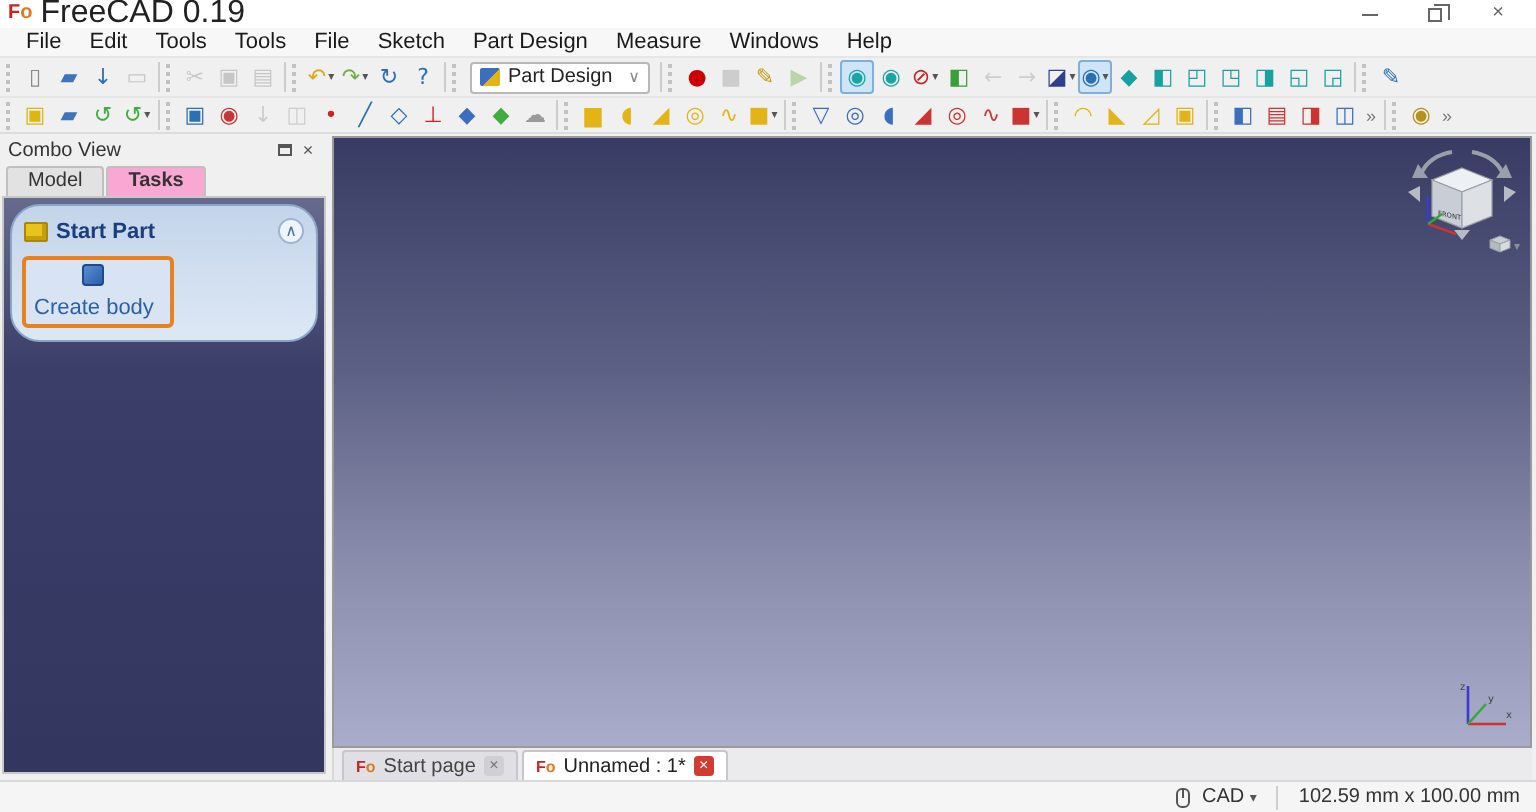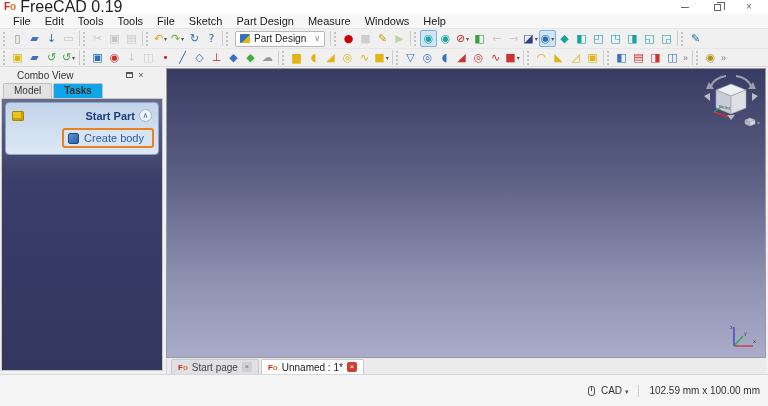--- a/index.html
+++ b/index.html
@@ -37,54 +37,54 @@
   .wb-combo { height:16px; min-width:90px; background:#ffffff; border:1px solid #b8b8b8; border-radius:2px; display:inline-flex; align-items:center; padding:0 4px; margin:0 3px; gap:4px; flex:0 0 auto; }
   .wb-ico { width:10px; height:9px; background:linear-gradient(135deg,#3a6ebf 55%,#e2b416 55%); border-radius:1px; flex:0 0 auto; }
   .wb-val { font-size:10px; color:#222; flex:1; }
   .wb-arrow { font-family:"DejaVu Sans",sans-serif; font-size:8px; color:#888; }
 
   
   .main { flex:1 1 auto; display:flex; min-height:0; }
 
   
   .dock { width:165px; flex:0 0 auto; display:flex; flex-direction:column; padding:1px 2px 3px 1px; background:#f0f0f0; }
-  .dock-titlebar { height:14px; display:flex; align-items:center; padding:0 16px;justify-content:flex-end; }
+  .dock-titlebar { height:14px; display:flex; align-items:center; padding:0 3px;justify-content:flex-end; }
   .dock-title { font-size:10px; color:#333; flex:1; }
   .dock-btn { width:12px; height:11px; display:inline-flex; align-items:center; justify-content:center; color:#555; font-size:9px; }
   .dock-float-box { display:inline-block; width:7px; height:6px; border:1px solid #555; border-top-width:2px; }
   .dock-tabs { height:16px; display:flex; align-items:flex-end; padding-left:2px; gap:1px; }
   .dock-tab { font-size:10px; padding:1px 10px 2px; border:1px solid #c0c0c0; border-bottom:none; border-radius:2px 2px 0 0; background:#e2e2e2; color:#333; }
-  .dock-tab.active { background:#0ea5e9; font-weight:bold; }
+  .dock-tab.active { background:#f9a8d4; font-weight:bold; }
   .dock-content { flex:1; border:1px solid #c8c8c8; background:linear-gradient(180deg,#666b8e 0%,#3a3e68 30%,#333760 100%); padding:3px; min-height:0; }
-  .task-widget { background:linear-gradient(180deg,#c3d4ea 0%,#dde8f5 100%); border:1px solid #8aa5c8; border-radius:4px; padding:4px 4px 6px;text-align:right; }
+  .task-widget { background:linear-gradient(180deg,#c3d4ea 0%,#dde8f5 100%); border:1px solid #8aa5c8; border-radius:15px; padding:4px 4px 6px; }
   .tw-header { display:flex; align-items:center; gap:4px; padding:2px 2px 6px; }
   .part-icon { width:12px; height:10px; background:#e8c21d; border:1px solid #a8880a; border-radius:1px; box-shadow:inset -2px -2px 0 #c79e08; }
   .tw-title { font-size:11px; font-weight:bold; color:#1b3f7e; flex:1; }
   .tw-collapse { width:13px; height:13px; border-radius:50%; background:#eef4fb; border:1px solid #9db4d2; color:#4a6fa5; font-size:8px; display:inline-flex; align-items:center; justify-content:center; line-height:1; }
-  .tw-action { display:inline-flex; align-items:center; gap:5px; border:2px solid #e8821e; border-radius:3px; background:#d8e4f4; padding:2px 8px 2px 4px; margin-left:1px; }
+  .tw-action { display:inline-flex; align-items:center; gap:5px; border:2px solid #e8821e; border-radius:3px; background:#d8e4f4; padding:2px 8px 2px 4px; margin-left:1px;flex-direction:column; }
   .body-icon { width:11px; height:11px; background:linear-gradient(135deg,#5b8fd0 0%,#2b5fa8 100%); border:1px solid #1d4a8f; border-radius:2px; }
   .tw-action-label { font-size:11px; color:#2b5fa8; }
 
   
   .right { flex:1; display:flex; flex-direction:column; min-width:0; padding:1px 2px 0 1px; }
   .viewport { flex:1; position:relative; background:linear-gradient(180deg,#383c64 0%,#5c6084 38%,#8a8dac 70%,#a9accb 100%); border:1px solid #9a9a9a; min-height:0; }
   .navcube { position:absolute; top:3px; right:5px; }
   .axis-cross { position:absolute; bottom:6px; right:8px; }
 
   
   .mditabs { height:16px; flex:0 0 auto; display:flex; align-items:flex-end; background:#ebebee; border-left:1px solid #d8d8d8; padding-left:4px; gap:2px; }
   .mtab { display:inline-flex; align-items:center; gap:4px; height:15px; padding:0 6px; font-size:10px; border:1px solid #c6c6cc; border-bottom:none; border-radius:2px 2px 0 0; background:#e0e0e4; color:#444; }
   .mtab.active { background:#ffffff; color:#222; }
   .fc-logo-mini { color:#cc2222; font-weight:bold; font-size:8px; }
   .fc-logo-mini b { color:#e07820; }
   .mtab-close { width:10px; height:10px; font-size:8px; line-height:9px; text-align:center; background:#cfcfd4; color:#777; border-radius:2px; }
   .mtab-close.red { background:#d23b2f; color:#fff; }
 
   
-  .statusbar { height:32px; flex:0 0 auto; background:#f5f5f5; border-top:1px solid #d8d8d8; display:flex; align-items:center; justify-content:flex-end; padding:0 8px; gap:6px; font-size:10px; color:#333; }
+  .statusbar { height:16px; flex:0 0 auto; background:#f5f5f5; border-top:1px solid #d8d8d8; display:flex; align-items:center; justify-content:flex-end; padding:0 8px; gap:6px; font-size:10px; color:#333; }
   .mouse-icon { width:7px; height:10px; border:1px solid #555; border-radius:3px; position:relative; }
   .mouse-icon::before { content:""; position:absolute; left:2px; top:0; width:1px; height:4px; background:#555; }
   .sb-dd { font-family:"DejaVu Sans",sans-serif; font-size:7px; color:#555; }
   .sb-sep { width:1px; height:12px; background:#cfcfcf; margin:0 4px; }
 </style>
 </head>
 <body>
 
 <div id="root">
 

